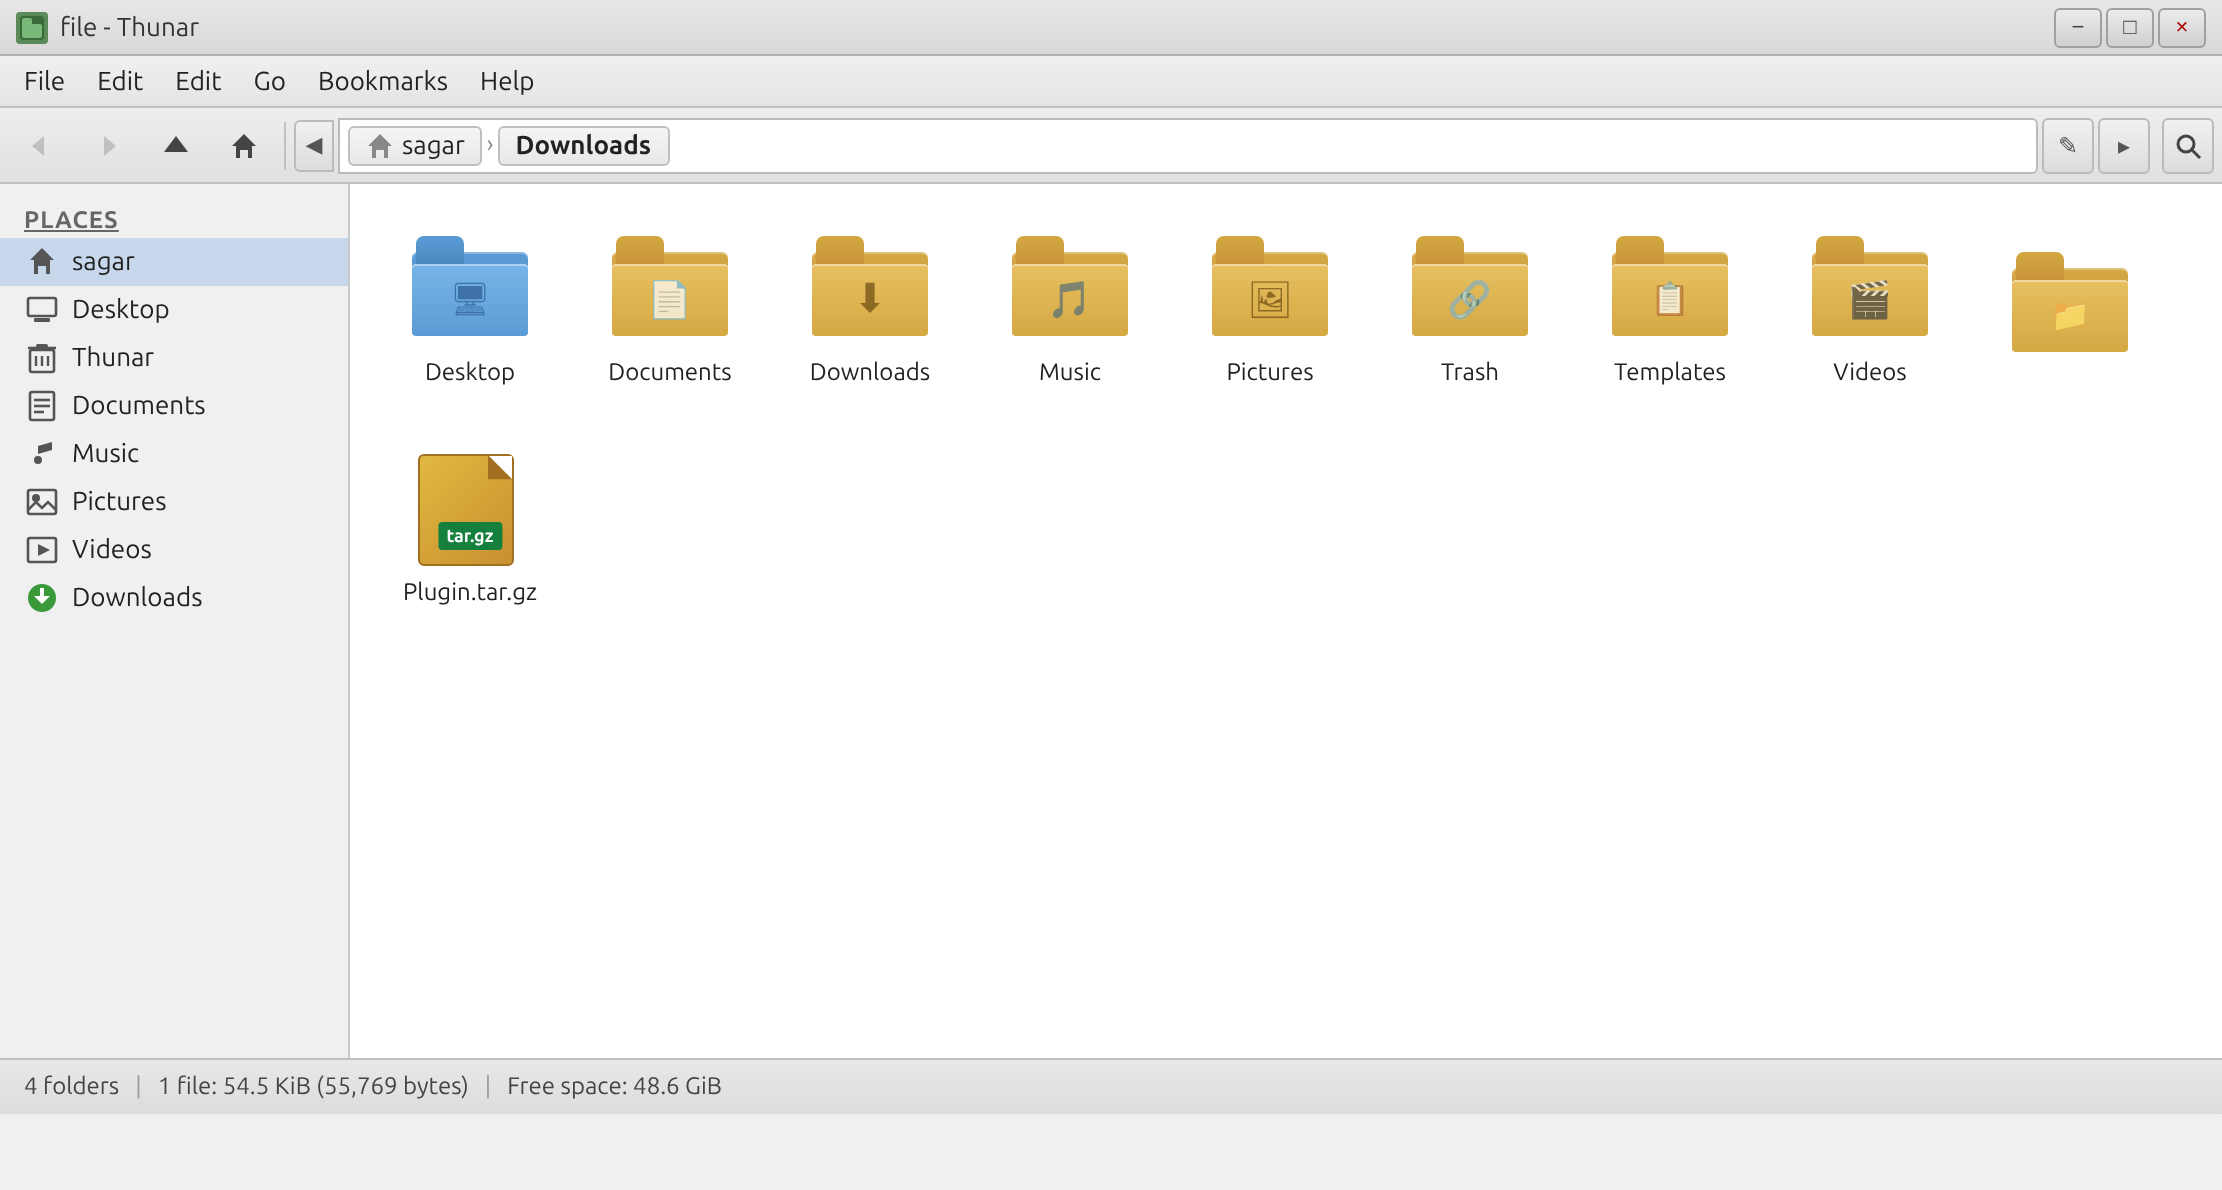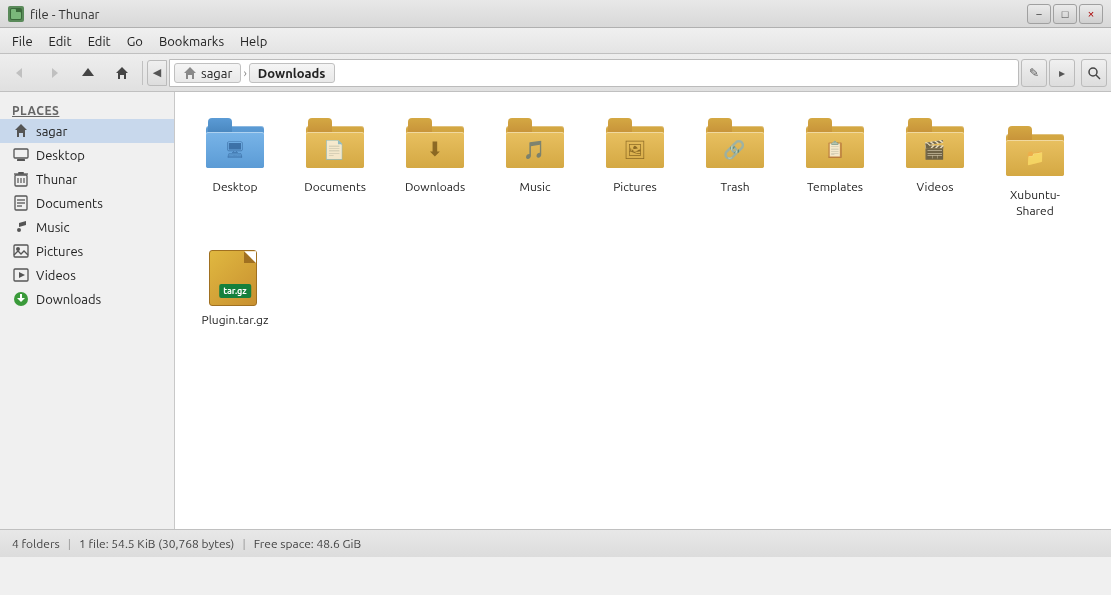--- a/index.html
+++ b/index.html
@@ -504,21 +504,20 @@
 
       <div class="file-item" style="margin-top: 8px;">
         <div class="file-icon">
           <div class="folder-icon">
             <div class="folder-back"></div>
             <div class="folder-tab"></div>
             <div class="folder-front"></div>
             <div class="folder-overlay" style="color:#6a4a10; font-size:16px;">📁</div>
           </div>
         </div>
-        <span class="file-label">Xubuntu-Shared</span>
       </div>
 
       <div class="file-item" style="margin-top: 8px;">
         <div class="file-icon">
           <div style="position: relative; width: 52px; height: 60px;">
 
             <div style="position:absolute; bottom:0; left:0; width:48px; height:56px; background: linear-gradient(135deg, #e0b840 0%, #c89030 100%); border: 1.5px solid #a07020; border-radius: 3px;">
 
               <div style="position:absolute; top:0; right:0; width:12px; height:12px; background: white; clip-path: polygon(0 0, 100% 100%, 100% 0);"></div>
               <div style="position:absolute; top:0; right:0; width:12px; height:12px; background: #a07020; clip-path: polygon(0 0, 100% 100%, 0 100%);"></div>
@@ -530,16 +529,16 @@
         <span class="file-label">Plugin.tar.gz</span>
       </div>
 
     </div>
   </div>
 </div>
 
 <div class="statusbar">
   <span>4 folders</span>
   <span class="status-sep">|</span>
-  <span>1 file: 54.5 KiB (30,768 bytes)</span>
+  <span>1 file: 54.5 KiB (55,769 bytes)</span>
   <span class="status-sep">|</span>
   <span>Free space: 48.6 GiB</span>
 </div>
 
 </body></html>

